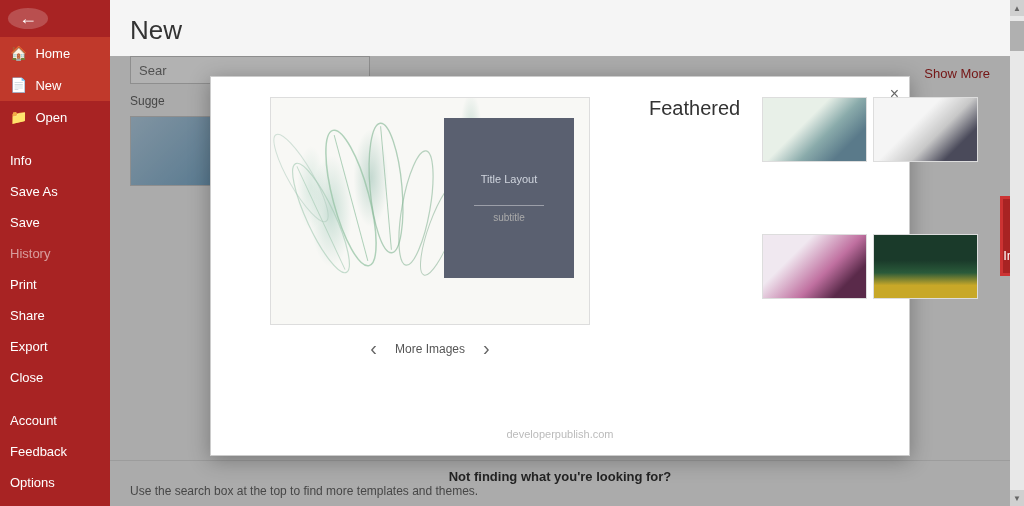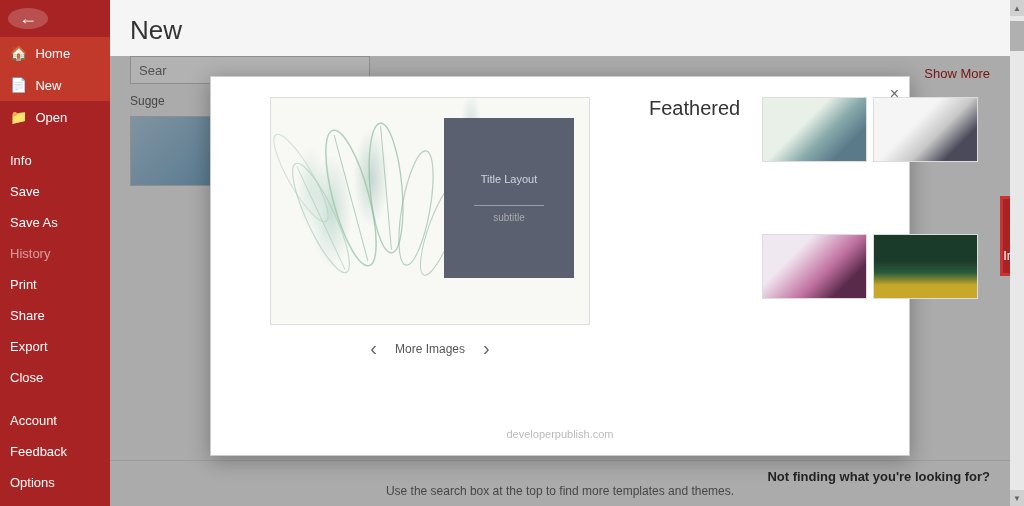--- a/index.html
+++ b/index.html
@@ -95,24 +95,24 @@
       position: absolute; right: 20px; top: 10px;
       color: #a82323; font-size: 13px; cursor: pointer;
     }
     .bottom-hint {
       position: absolute; bottom: 0; left: 0; right: 0;
       background: #f5f5f5;
       padding: 8px 20px;
       border-top: 1px solid #e0e0e0;
     }
     .bottom-hint-title {
-      font-size: 13px; font-weight: 600; color: #333; text-align: right;
+      font-size: 13px; font-weight: 600; color: #333; text-align: center;
     }
     .bottom-hint-text {
-      font-size: 12px; color: #666; text-align: center;
+      font-size: 12px; color: #666; 
     }
 
     
     .scrollbar {
       width: 14px;
       background: #e0e0e0;
       display: flex; flex-direction: column;
       height: 506px;
       flex-shrink: 0;
     }
@@ -280,24 +280,24 @@
   </div>
   <div class="sidebar-item">
     <span class="icon">📁</span>
     <span>Open</span>
   </div>
   <div class="sidebar-divider"></div>
   <div class="sidebar-item">
     <span>Info</span>
   </div>
   <div class="sidebar-item">
+    <span>Save As</span>
+  </div>
+  <div class="sidebar-item">
     <span>Save</span>
-  </div>
-  <div class="sidebar-item">
-    <span>Save As</span>
   </div>
   <div class="sidebar-item inactive">
     <span>History</span>
   </div>
   <div class="sidebar-item">
     <span>Print</span>
   </div>
   <div class="sidebar-item">
     <span>Share</span>
   </div>

